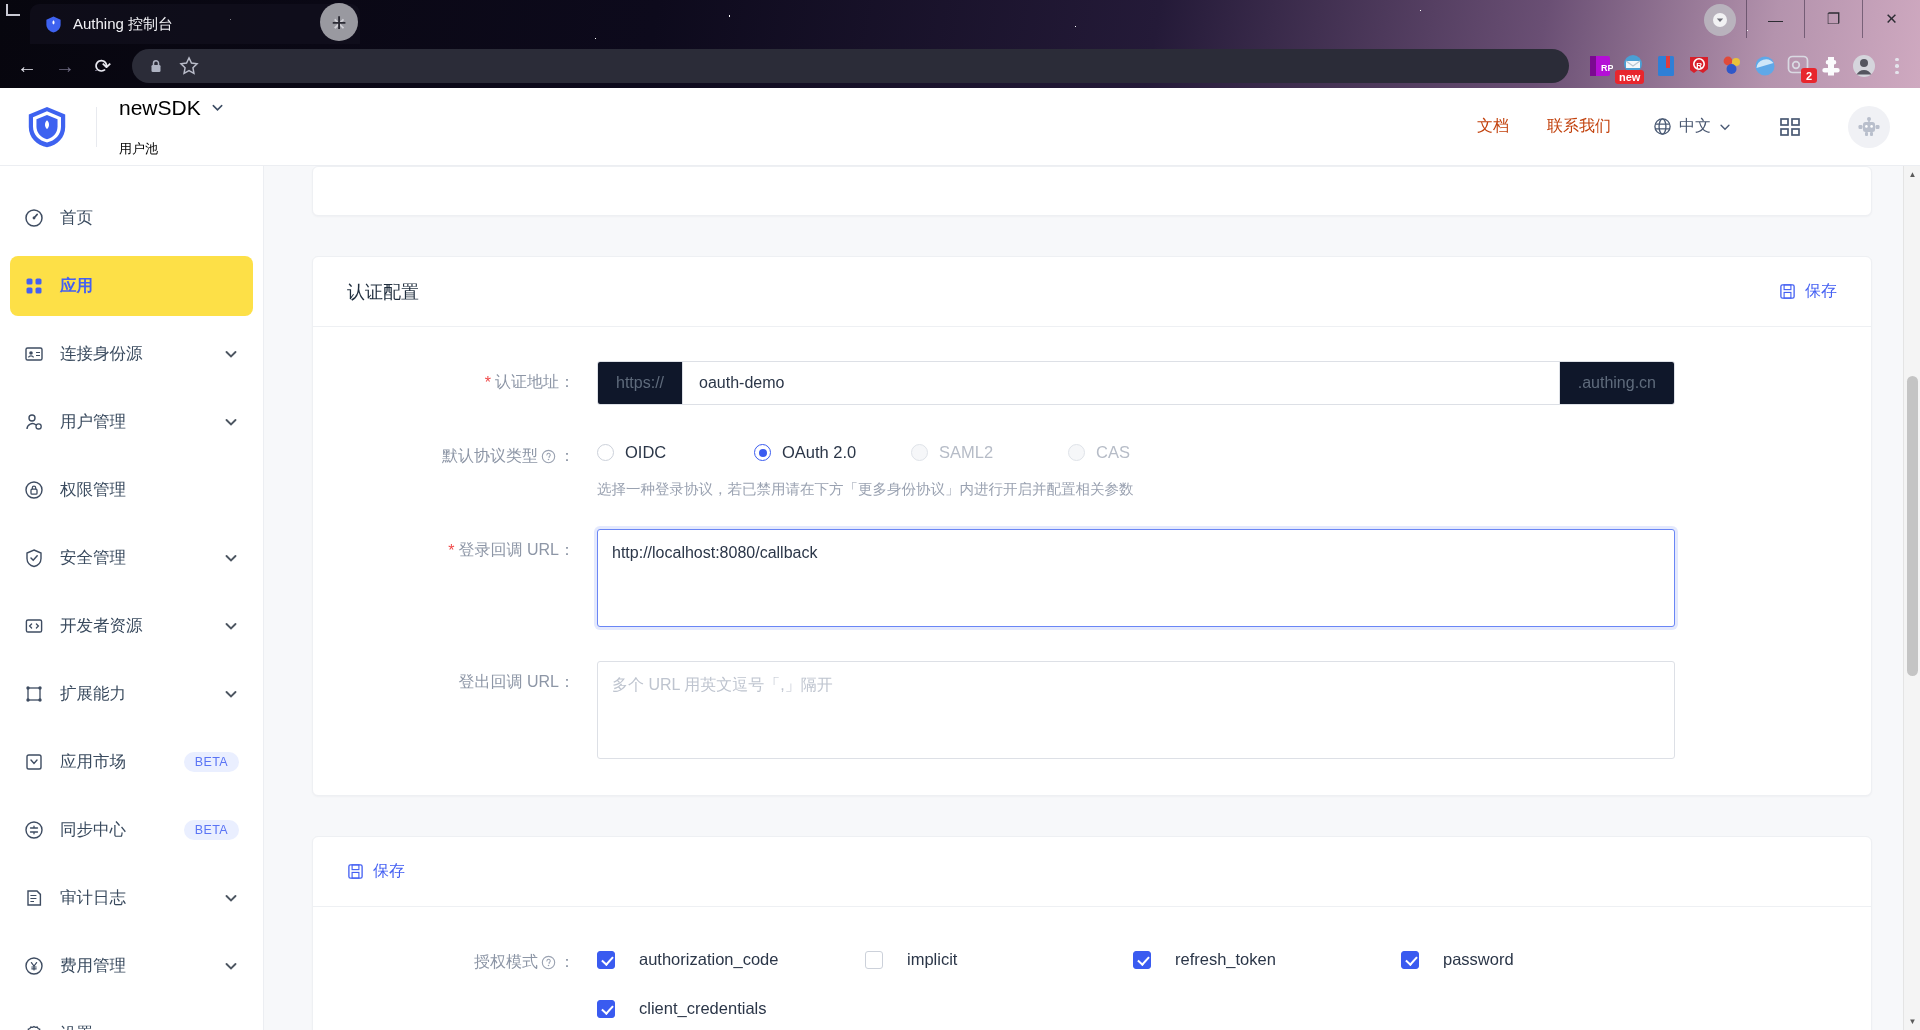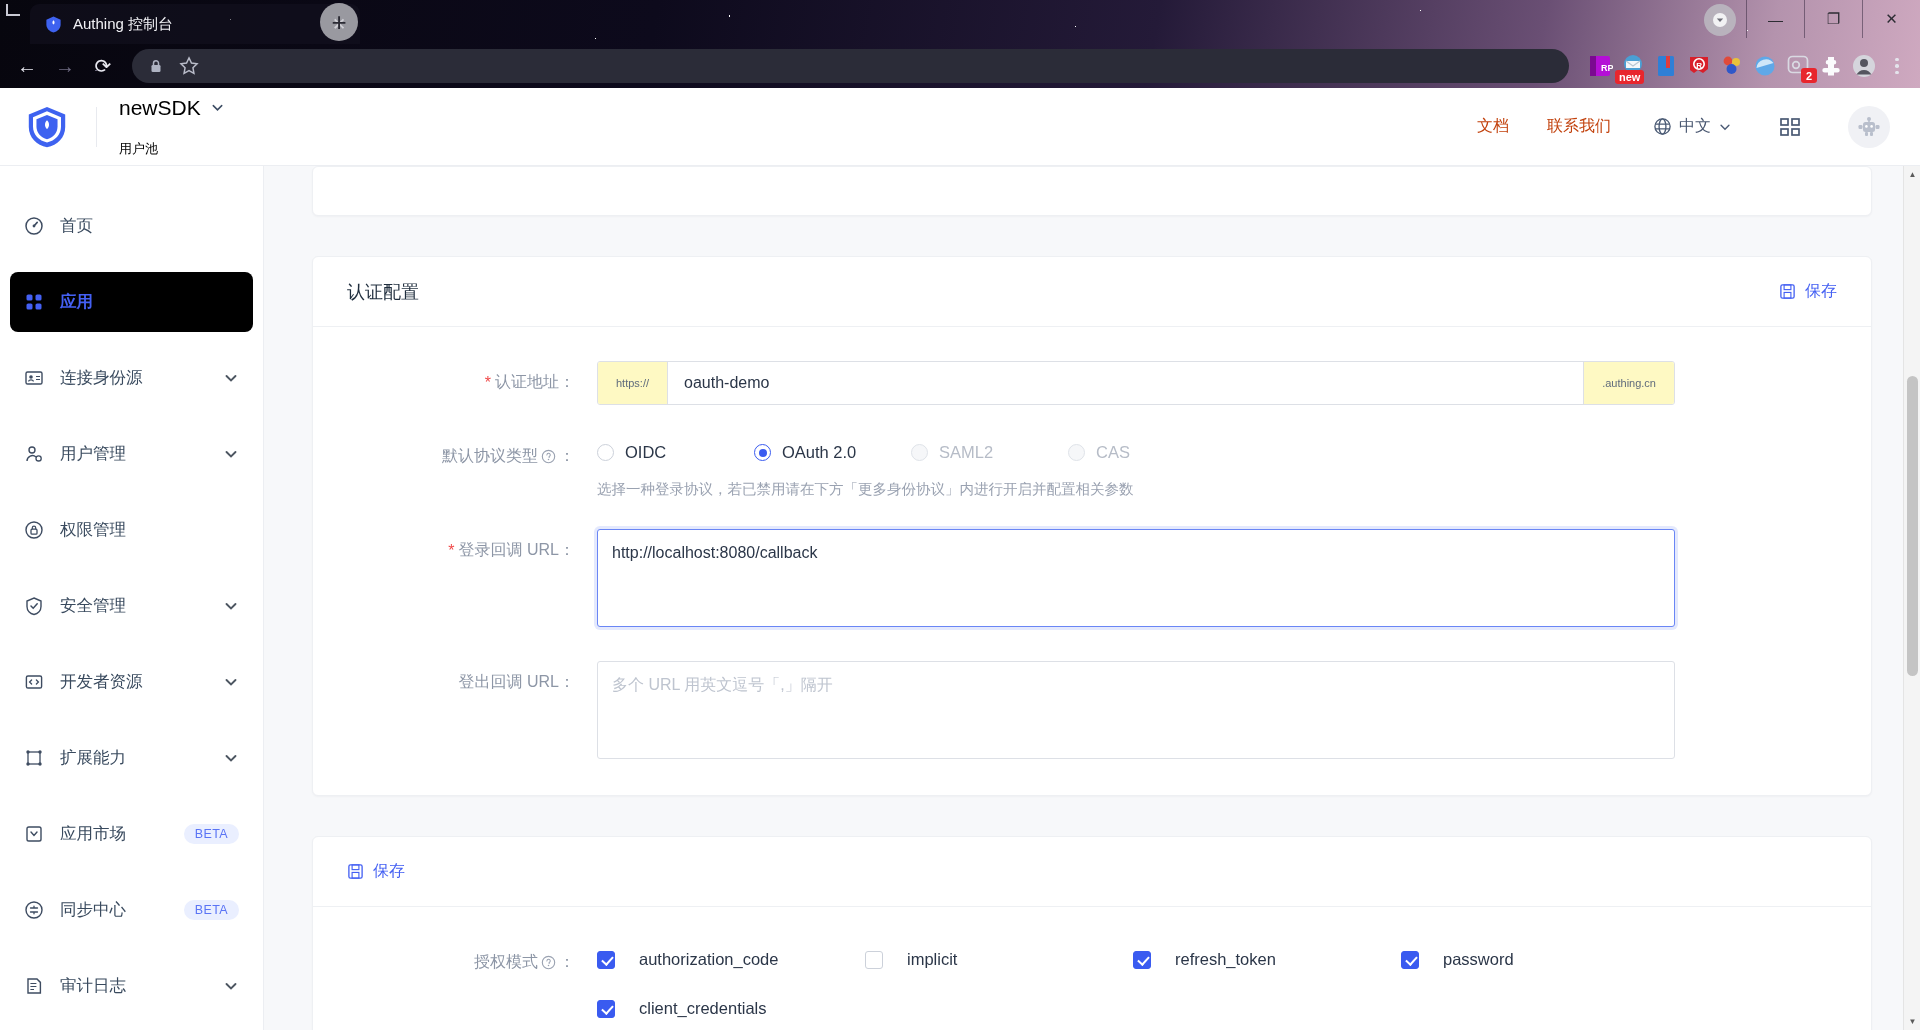--- a/index.html
+++ b/index.html
@@ -140,25 +140,25 @@
   
   #layout { display: flex; height: 864px; }
 
   
   #sidebar {
     width: 264px; flex: 0 0 264px; background: #fff;
     border-right: 1px solid #eceef2;
     padding-top: 14px; overflow: hidden;
   }
   .nav-item {
-    height: 60px; margin: 16px 10px; padding: 0 14px;
+    height: 60px; margin: 8px 10px; padding: 0 14px;
     display: flex; align-items: center; gap: 16px;
     border-radius: 8px; color: #394a5e; font-size: 16.5px;
   }
-  .nav-item.active { background: #000000; color: #4460f3; font-weight: bold; }
+  .nav-item.active { background: #fde047; color: #4460f3; font-weight: bold; }
   .nav-ico { width: 20px; height: 20px; flex: 0 0 20px; display: flex; align-items: center; justify-content: center; }
   .nav-label { flex: 1; white-space: nowrap; }
   .nav-chev { width: 16px; height: 16px; flex: 0 0 16px; opacity: .82; }
   .beta-tag {
     background: #eaefff; color: #5a74f5; font-size: 12.5px;
     padding: 3px 11px; border-radius: 10px; letter-spacing: .4px;
   }
 
   
   #content {
@@ -188,21 +188,21 @@
     color: #8d96a6; font-size: 16px;
     display: flex; justify-content: flex-end; align-items: center; gap: 3px;
   }
   .req-star { color: #f04a4a; margin-right: 1px; }
   .q-ico { width: 15px; height: 15px; display: inline-block; }
   .form-field { flex: 1; max-width: 1078px; }
 
   
   .input-group { display: flex; height: 44px; border: 1px solid #dde0e6; border-radius: 3px; overflow: hidden; background: #fff; }
   .ig-addon {
-    background: #fef9c3; color: #5f6b7c; font-size: 11px;
+    background: #0f172a; color: #5f6b7c; font-size: 16px;
     display: flex; align-items: center; padding: 0 18px;
     border-right: 1px solid #dde0e6;
   }
   .ig-addon.right { border-right: none; border-left: 1px solid #dde0e6; }
   .ig-input { flex: 1; border: none; outline: none; font-size: 16px; color: #2b3648; padding: 0 16px; font-family: inherit; }
 
   
   .radio-row { display: flex; align-items: center; padding-top: 8px; }
   .radio-opt { display: flex; align-items: center; gap: 11px; width: 157px; font-size: 16.5px; color: #2b3648; }
   .radio-opt.dim { color: #b6bcc7; }

